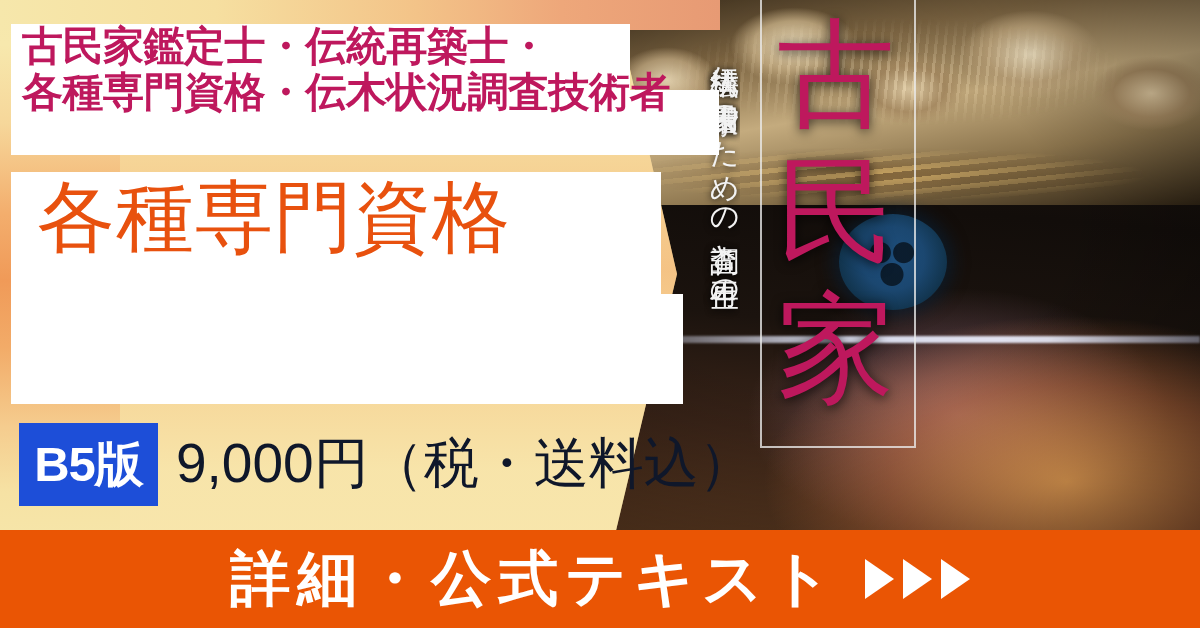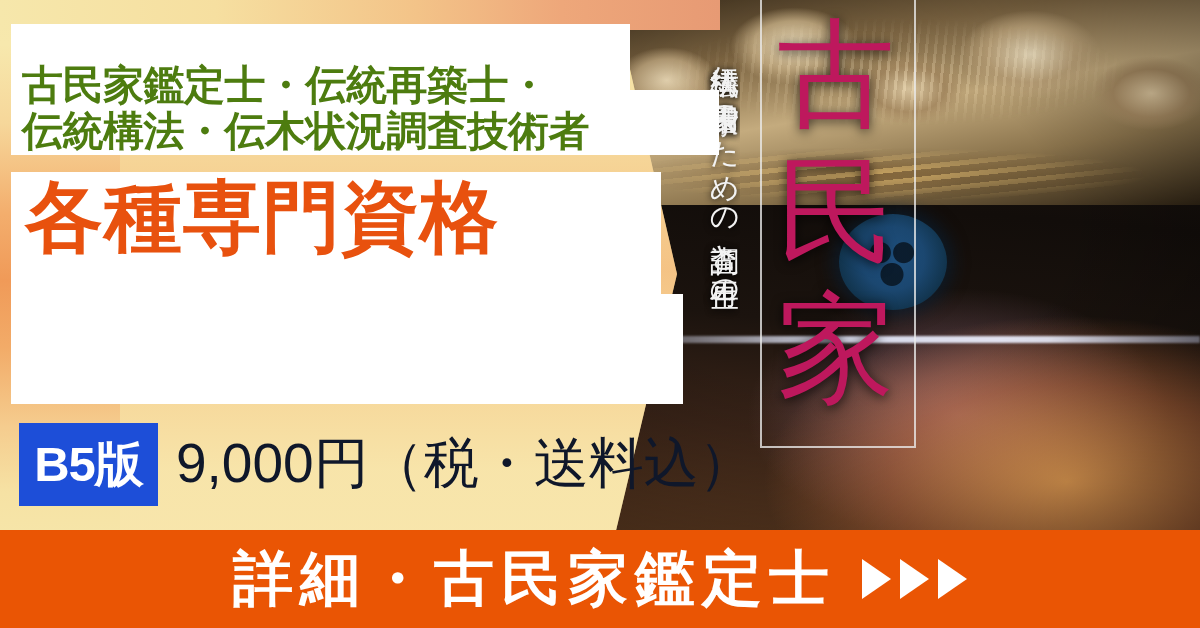--- a/index.html
+++ b/index.html
@@ -143,35 +143,35 @@
   }
 
   
   .card-top{
     position:absolute;left:11px;top:24px;width:708px;height:131px;
     background:#ffffff;
     clip-path:polygon(0 0, 619px 0, 619px 66px, 708px 66px, 708px 131px, 0 131px);
   }
   .card-top-text{
     position:absolute;left:11px;top:24px;width:708px;height:131px;
-    display:flex;flex-direction:column;justify-content:flex-end;
+    display:flex;flex-direction:column;justify-content:flex-start;
     padding-left:11px;box-sizing:border-box;
-    color:#4d7c0f;font-size:41px;line-height:1.12;font-weight:700;
+    color:#be185d;font-size:41px;line-height:1.12;font-weight:700;
     letter-spacing:-.5px;white-space:nowrap;
   }
 
   
   .card-main{
     position:absolute;left:11px;top:172px;width:672px;height:232px;
     background:#ffffff;
     clip-path:polygon(0 0, 650px 0, 650px 122px, 672px 122px, 672px 232px, 0 232px);
   }
   .card-main-inner{
-    position:absolute;left:4px;top:172px;width:672px;height:232px;
-    color:#e8510e;font-weight:700;letter-spacing:1px;
+    position:absolute;left:16px;top:172px;width:672px;height:232px;
+    color:#e8510e;font-weight:400;letter-spacing:1px;
   }
   .ln1{position:absolute;left:21px;top:6px;font-size:78px;line-height:1;white-space:nowrap;}
   .ln2{position:absolute;left:163px;top:104px;font-size:78px;line-height:1;white-space:nowrap;}
 
   
   .badge{
     position:absolute;left:19px;top:423px;width:139px;height:83px;
     background:#1d4ed8;color:#fff;
     display:flex;align-items:center;justify-content:center;
     font-size:49px;font-weight:700;letter-spacing:-1px;line-height:1;
@@ -220,34 +220,34 @@
 
   <div class="cream-panel">
     <div class="cp-grad"></div>
   </div>
   <div class="left-wash"></div>
   <div class="top-wash"></div>
 
   <div class="card-top"></div>
   <div class="card-top-text">
     <div>古民家鑑定士・伝統再築士・</div>
-    <div>伝統構法・伝木状況調査技術者</div>
+    <div>各種専門資格・伝木状況調査技術者</div>
   </div>
 
   <div class="card-main"></div>
   <div class="card-main-inner">
     <div class="ln1">各種専門資格</div>
   </div>
 
   <div class="badge">B5版</div>
   <div class="price">9,000円（税・送料込）</div>
 
   <div class="cta">
     <div class="cta-inner">
-      <div class="cta-text">詳細・古民家鑑定士</div>
+      <div class="cta-text">詳細・公式テキスト</div>
       <div class="arrows">
         <span class="arrow"></span>
         <span class="arrow"></span>
         <span class="arrow"></span>
       </div>
     </div>
   </div>
 
 </div>
 

